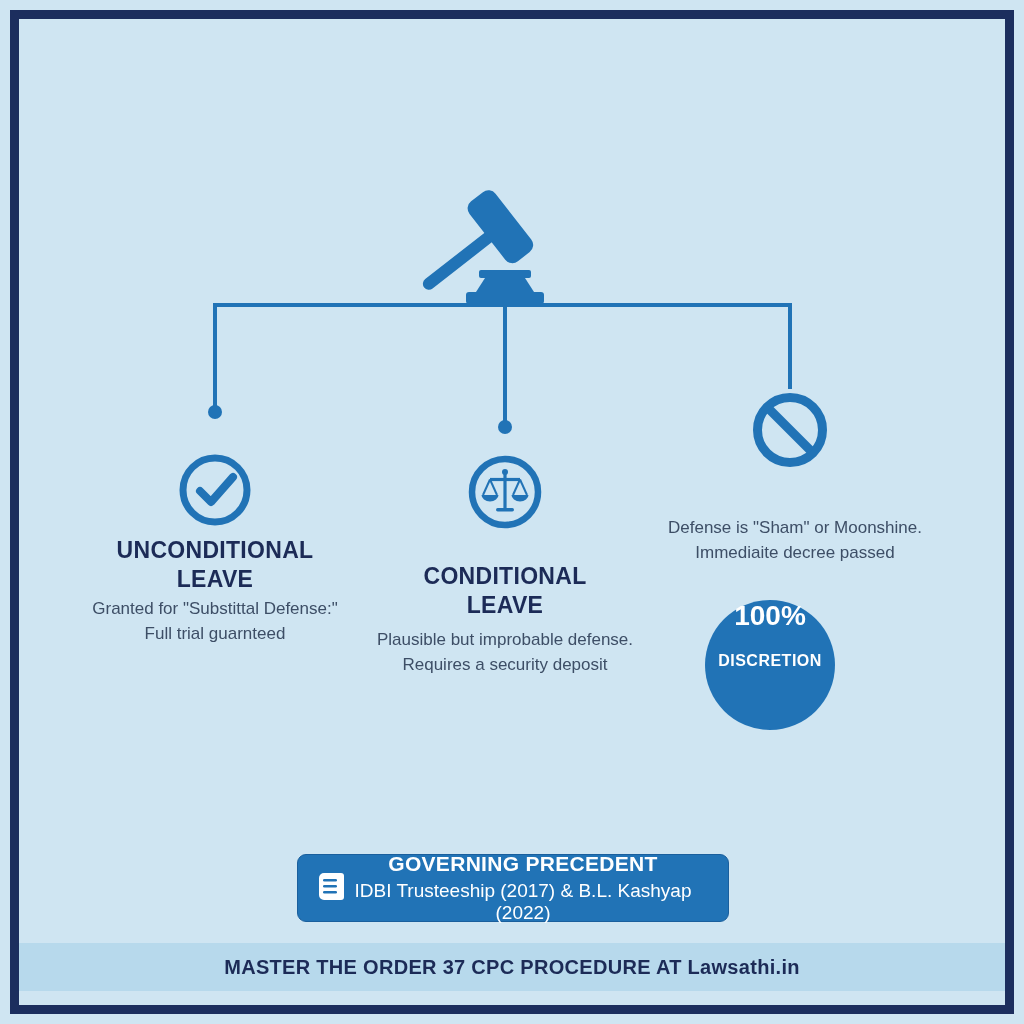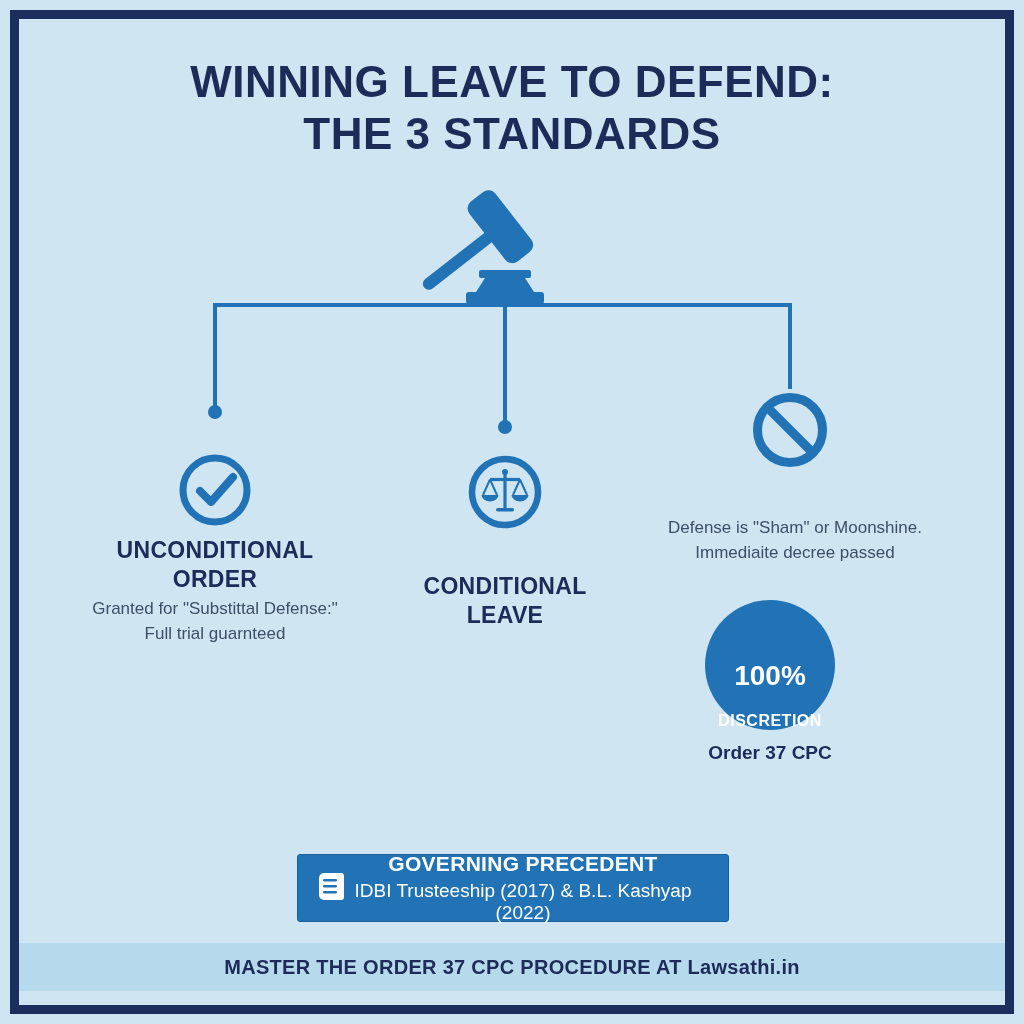--- a/index.html
+++ b/index.html
@@ -62,61 +62,61 @@
     position: absolute;
     text-align: center;
     color: var(--heading-navy, #1c2b57);
     font-weight: bold;
     font-size: 23px;
     line-height: 1.25;
     white-space: pre-line;
     letter-spacing: 0.3px;
   }
   .c1h { left: 65px;  top: 536px; width: 300px; }
-  .c2h { left: 355px; top: 562px; width: 300px; margin-top: 10px; }
+  .c2h { left: 355px; top: 562px; width: 300px; }
   .c3h { left: 645px; top: 482px; width: 300px; }
   .col-body {
     position: absolute;
     text-align: center;
     color: var(--body-text, #3d4e66);
     font-size: 17px;
     line-height: 1.45;
     white-space: pre-line;
   }
   .c1b { left: 45px;  top: 597px; width: 340px; }
   .c2b { left: 335px; top: 628px; width: 340px; }
   .c3b { left: 610px; top: 516px; width: 370px; }
   .badge {
     position: absolute;
     left: 705px; top: 600px;
     width: 130px; height: 130px;
     border-radius: 50%;
     background: var(--accent-blue, #2173b6);
     color: var(--banner-text, #ffffff);
     display: flex; flex-direction: column;
-    align-items: center; justify-content: flex-end;
+    align-items: center; justify-content: flex-start;
     text-align: center;
   }
   .badge .pct   { font-size: 28px; font-weight: bold; }
   .badge .lbl   { font-size: 16px; font-weight: bold; letter-spacing: 0.5px; margin-top: 20px; }
   .badge-caption {
     position: absolute;
     left: 670px; top: 742px; width: 200px;
     text-align: center;
     color: var(--heading-navy, #1c2b57);
     font-weight: bold;
     font-size: 19px;
   }
   .banner {
     position: absolute;
     left: 297px; top: 854px;
     width: 432px; height: 68px;
     background: var(--accent-blue, #2173b6);
     border: 1px solid #1a5f9d;
-    border-radius: 3px;
+    border-radius: 9px;
     display: flex;
     align-items: center;
     padding: 0 14px;
     color: var(--banner-text, #ffffff);
   }
   .banner .book { flex: 0 0 auto; width: 40px; height: 40px; }
   .banner .txt  { flex: 1 1 auto; text-align: center; padding-right: 20px; }
   .banner .b-title { font-size: 21px; font-weight: bold; letter-spacing: 0.3px; }
   .banner .b-sub   { font-size: 19px; margin-top: 4px; }
   .footer {
@@ -134,24 +134,20 @@
     text-align: center;
   }
 </style>
 </head>
 <body>
 
 <div class="poster">
 
   <div class="frame"></div>
 
-  <div class="title">
-    <div>WINNING LEAVE TO DEFEND:</div>
-    <div>THE 3 STANDARDS</div>
-  </div>
 
   <div class="gavel">
     <svg viewBox="0 0 160 122" width="160" height="122" aria-hidden="true">
       <g fill="currentColor">
         <g transform="rotate(-38 95 45)">
           <rect x="-2" y="40" width="100" height="12" rx="6"></rect>
           <rect x="79" y="7" width="33" height="76" rx="9"></rect>
         </g>
         <rect x="74" y="88" width="52" height="8" rx="2"></rect>
         <path d="M80 96 L120 96 L129 110 L71 110 Z"></path>
@@ -167,21 +163,21 @@
   <div class="dot d1"></div>
   <div class="dot d2"></div>
 
   <div class="icon check">
     <svg viewBox="0 0 80 80" width="80" height="80" aria-hidden="true">
       <circle cx="40" cy="40" r="32" fill="none" stroke="currentColor" stroke-width="7"></circle>
       <path d="M25 41 L36 52 L58 27" fill="none" stroke="currentColor" stroke-width="8" stroke-linecap="round" stroke-linejoin="round"></path>
     </svg>
   </div>
   <div class="col-heading c1h">UNCONDITIONAL
-ORDER</div>
+LEAVE</div>
   <div class="col-body c1b">Granted for "Substittal Defense:"
 Full trial guarnteed</div>
 
   <div class="icon scales">
     <svg viewBox="0 0 80 80" width="80" height="80" aria-hidden="true">
       <circle cx="40" cy="40" r="33" fill="none" stroke="currentColor" stroke-width="6.5"></circle>
       <g stroke="currentColor" fill="none">
         <line x1="40" y1="21" x2="40" y2="57" stroke-width="3.2"></line>
         <line x1="25" y1="27.5" x2="55" y2="27.5" stroke-width="3.2"></line>
         <line x1="25" y1="27.5" x2="18" y2="43" stroke-width="2"></line>
@@ -190,35 +186,36 @@
         <line x1="55" y1="27.5" x2="62" y2="43" stroke-width="2"></line>
       </g>
       <circle cx="40" cy="20" r="3" fill="currentColor"></circle>
       <path d="M16.5 43 A 8.5 6.5 0 0 0 33.5 43 Z" fill="currentColor"></path>
       <path d="M46.5 43 A 8.5 6.5 0 0 0 63.5 43 Z" fill="currentColor"></path>
       <rect x="31" y="56" width="18" height="3.5" rx="1.7" fill="currentColor"></rect>
     </svg>
   </div>
   <div class="col-heading c2h">CONDITIONAL
 LEAVE</div>
+  <div class="col-body c2b">Plausible but improbable defense.
+Requires a security deposit</div>
 
   <div class="icon noent">
     <svg viewBox="0 0 84 84" width="84" height="84" aria-hidden="true">
       <circle cx="42" cy="42" r="32.5" fill="none" stroke="currentColor" stroke-width="9"></circle>
       <line x1="21" y1="21" x2="63" y2="63" stroke="currentColor" stroke-width="9"></line>
     </svg>
   </div>
   <div class="col-body c3b">Defense is "Sham" or Moonshine.
 Immediaite decree passed</div>
 
   <div class="badge">
     <div class="pct">100%</div>
     <div class="lbl">DISCRETION</div>
   </div>
-  <div class="badge-caption">Order 37 CPC</div>
 
   <div class="banner">
     <div class="book">
       <svg viewBox="0 0 40 40" width="40" height="40" aria-hidden="true">
         <path d="M12 5 h17 a3 3 0 0 1 3 3 v21 a3 3 0 0 1 -3 3 h-17 a5 5 0 0 1 -5 -5 V10 a5 5 0 0 1 5 -5 z" fill="#ffffff"></path>
         <rect x="11" y="11" width="14" height="2.6" rx="1.3" style="fill:var(--accent-blue,#2173b6)"></rect>
         <rect x="11" y="17" width="14" height="2.6" rx="1.3" style="fill:var(--accent-blue,#2173b6)"></rect>
         <rect x="11" y="23" width="14" height="2.6" rx="1.3" style="fill:var(--accent-blue,#2173b6)"></rect>
       </svg>
     </div>

